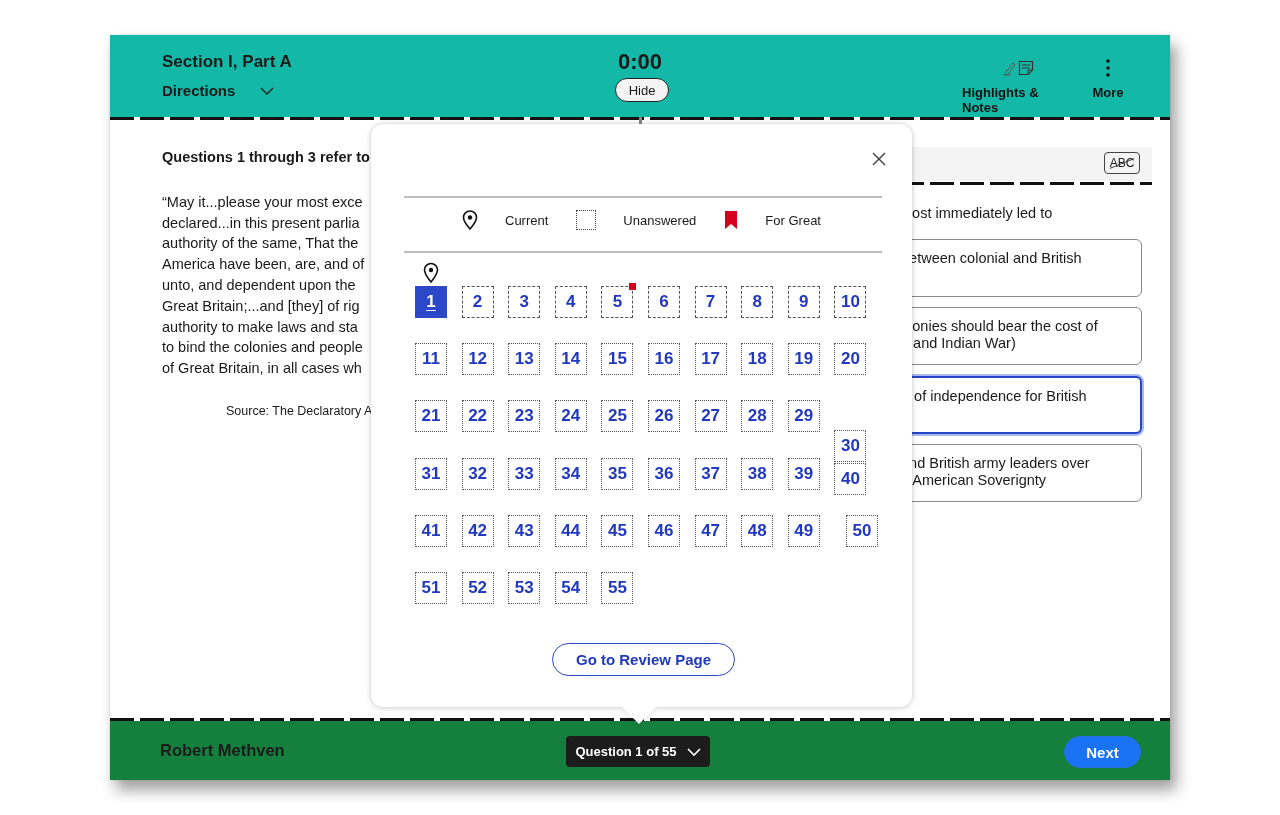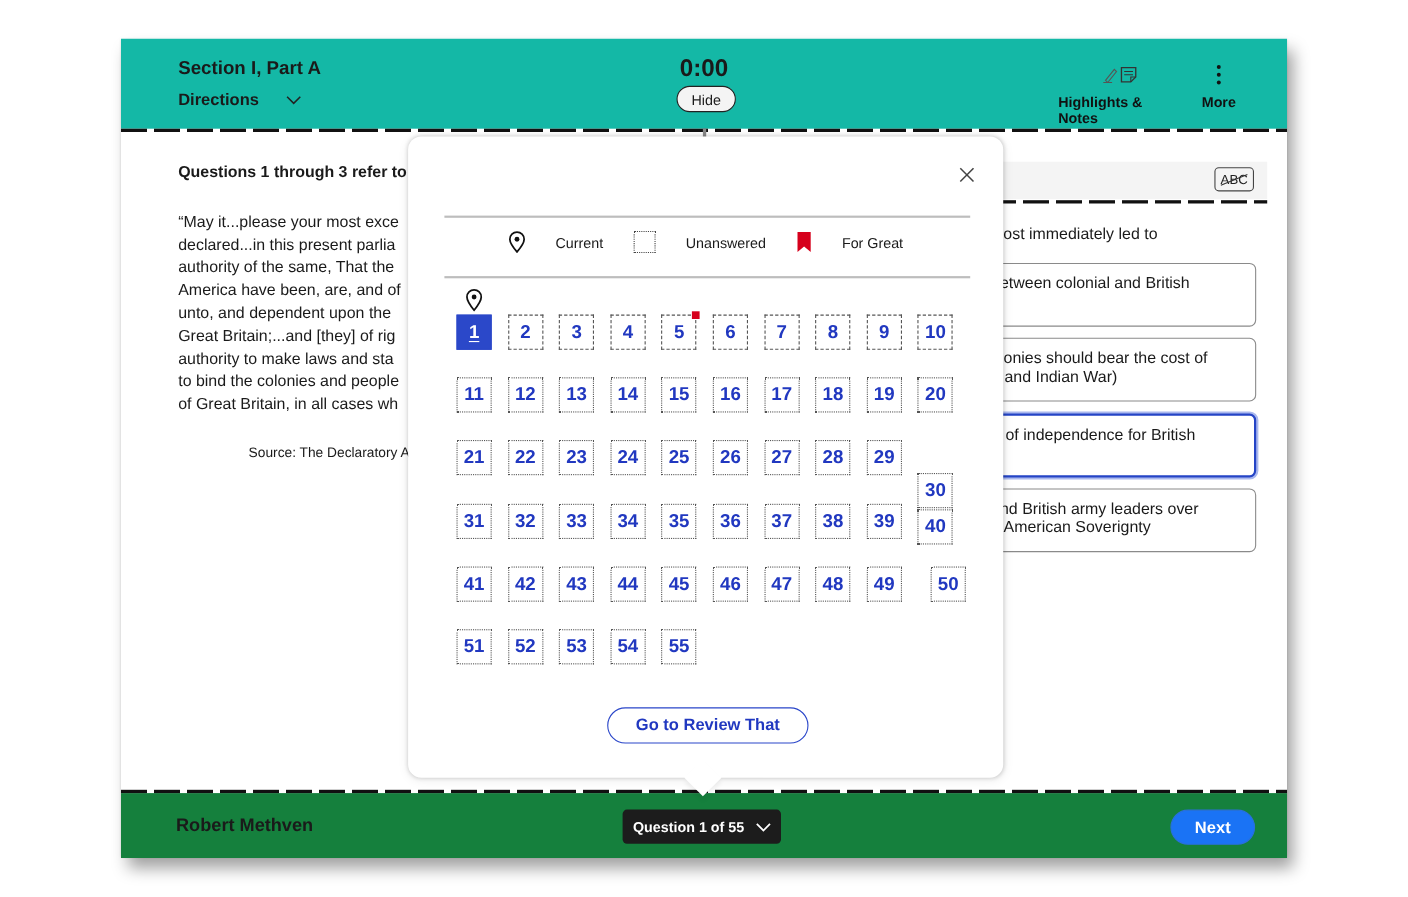--- a/index.html
+++ b/index.html
@@ -282,15 +282,15 @@
         <div class="cell" style="left: 326.2px; top: 228.8px;">48</div>
         <div class="cell" style="left: 372.8px; top: 228.8px;">49</div>
         <div class="cell" style="left: 431px; top: 228.8px;">50</div>
         <div class="cell" style="left: 0px; top: 286px;">51</div>
         <div class="cell" style="left: 46.6px; top: 286px;">52</div>
         <div class="cell" style="left: 93.2px; top: 286px;">53</div>
         <div class="cell" style="left: 139.8px; top: 286px;">54</div>
         <div class="cell" style="left: 186.4px; top: 286px;">55</div>
       </div>
 
-    <div class="review-btn">Go to Review That</div>
+    <div class="review-btn">Go to Review Page</div>
   </div>
 </div>
 
 </body></html>

